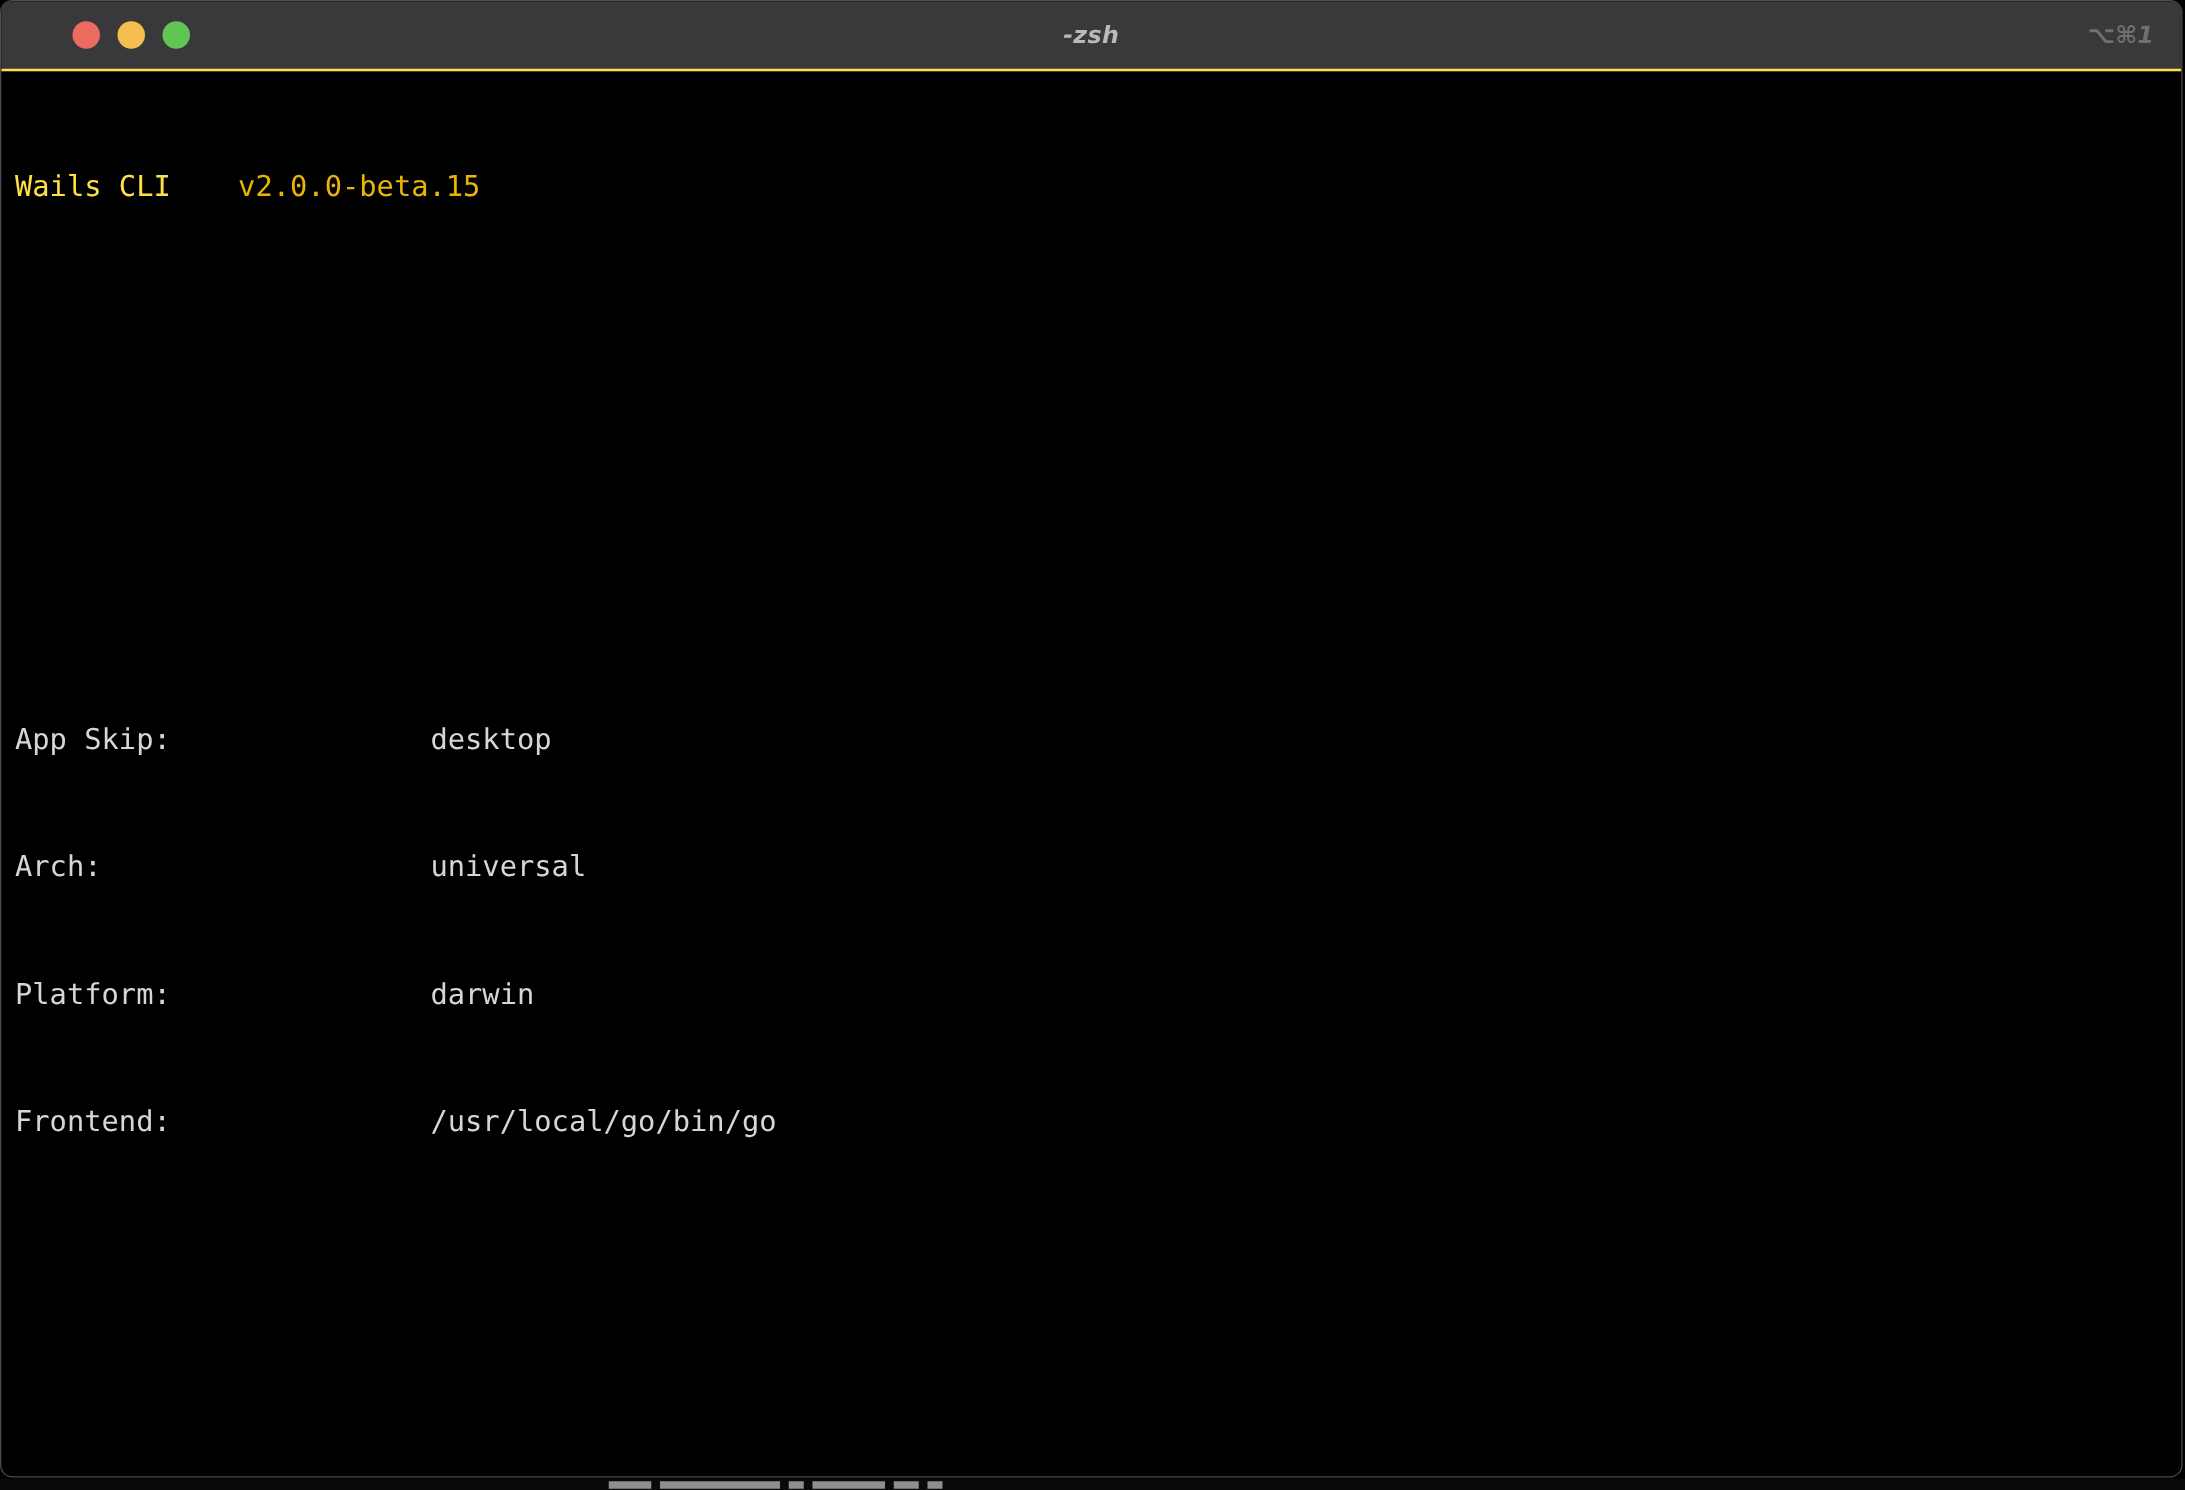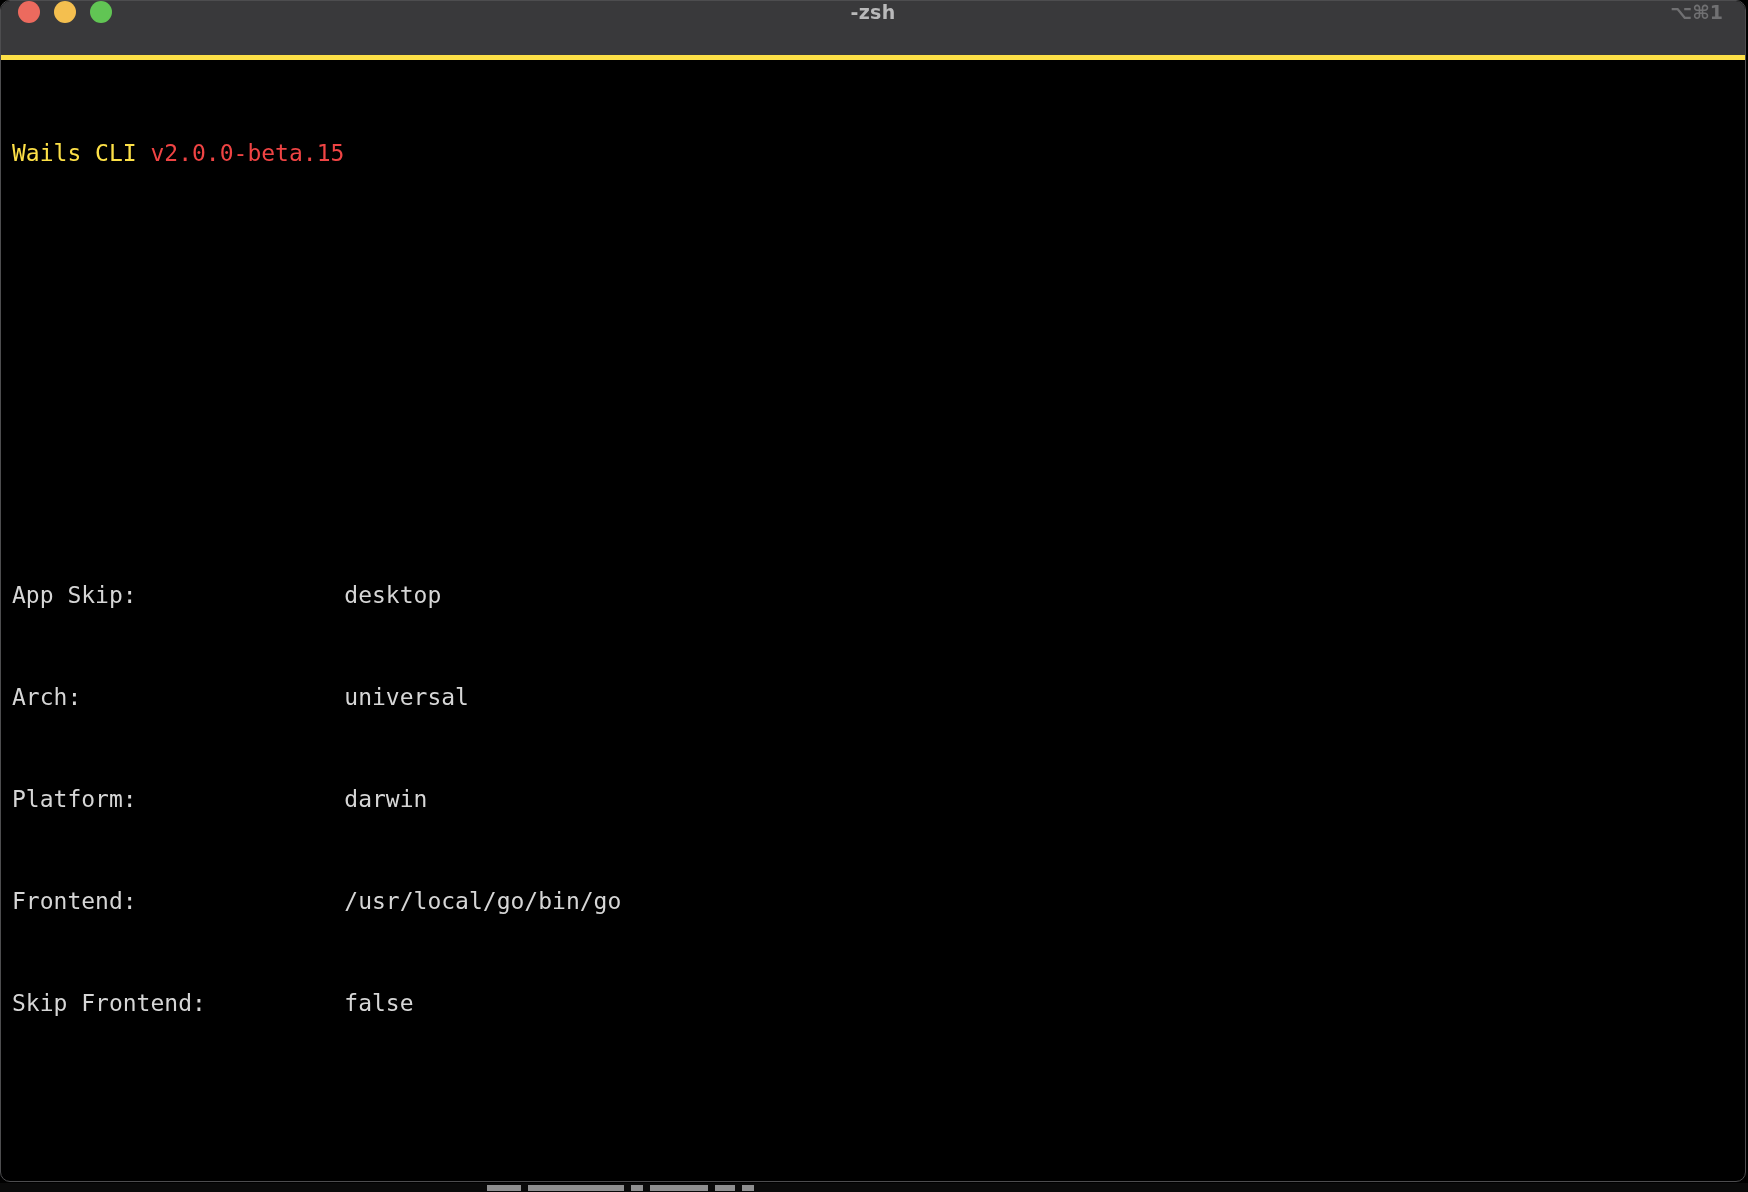--- a/index.html
+++ b/index.html
@@ -18,24 +18,25 @@
     height: 1182px;
     border: 1px solid #4d4d4f;
     border-radius: 10px;
     overflow: hidden;
     background: #000;
     box-sizing: border-box;
   }
   .titlebar {
     height: 54px;
     background: #39393b;
-    border-bottom: 5px solid #fde047;
+    border-bottom: 2px solid #fde047;
     display: flex;
-    align-items: flex-start;
+    align-items: center;
     position: relative;
+    font-style: italic;
   }
   .traffic-lights {
     display: flex;
     gap: 14px;
     padding-left: 17px;
     align-items: center;
   }
   .tl {
     width: 22px; height: 22px;
     border-radius: 50%;
@@ -63,21 +64,21 @@
     padding: 8px 0 0 11px;
     font-family: "DejaVu Sans Mono", monospace;
     font-size: 23px;
     line-height: 34px;
     color: #d6d6d6;
     white-space: pre;
   }
   .line { height: 34px; }
   .label-col { display: inline-block; width: 24ch; }
   .yellow { color: #fde047; }
-  .red    { color: #ef4444; }
+  .red    { color: #eab308; margin-left: 40px; }
   
   .bottom-strip {
     position: absolute;
     left: 0; bottom: 0;
     width: 1748px;
     height: 9px;
     background: #0a0a0a;
     display: flex;
     align-items: center;
   }
@@ -104,21 +105,20 @@
   <div class="term">
     <div class="line"><span class="yellow">Wails CLI </span><span class="red">v2.0.0-beta.15</span></div>
     <div class="line"></div>
     <div class="line"></div>
     <div class="line"></div>
 
     <div class="line"><span class="label-col">App Skip:</span><span>desktop</span></div>
     <div class="line"><span class="label-col">Arch:</span><span>universal</span></div>
     <div class="line"><span class="label-col">Platform:</span><span>darwin</span></div>
     <div class="line"><span class="label-col">Frontend:</span><span>/usr/local/go/bin/go</span></div>
-    <div class="line"><span class="label-col">Skip Frontend:</span><span>false</span></div>
     
     
     
     
     
 
     
 
     
     

